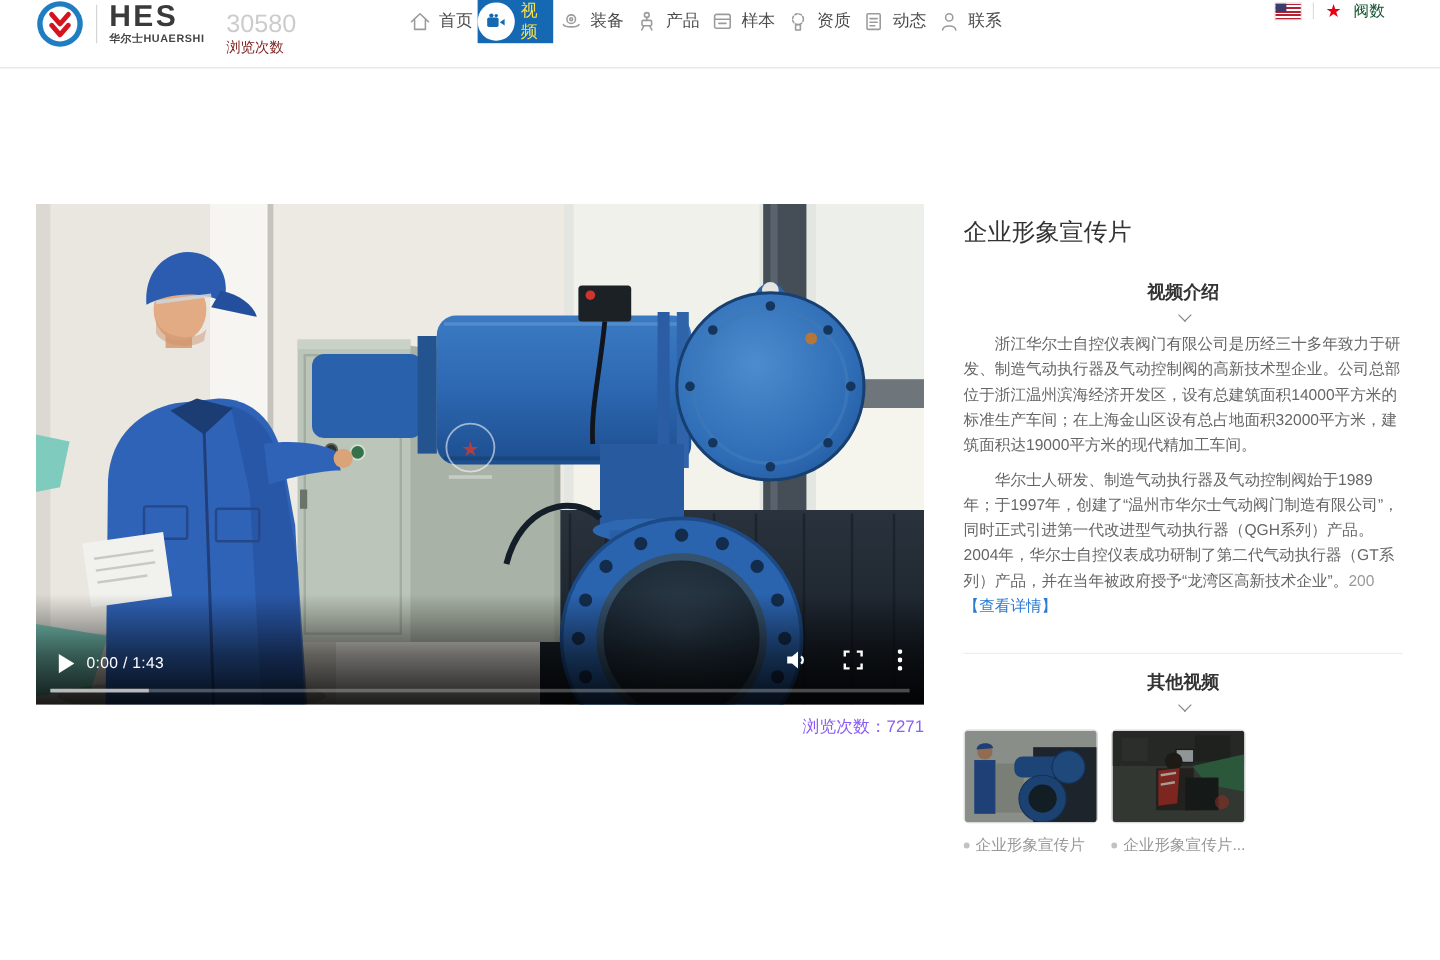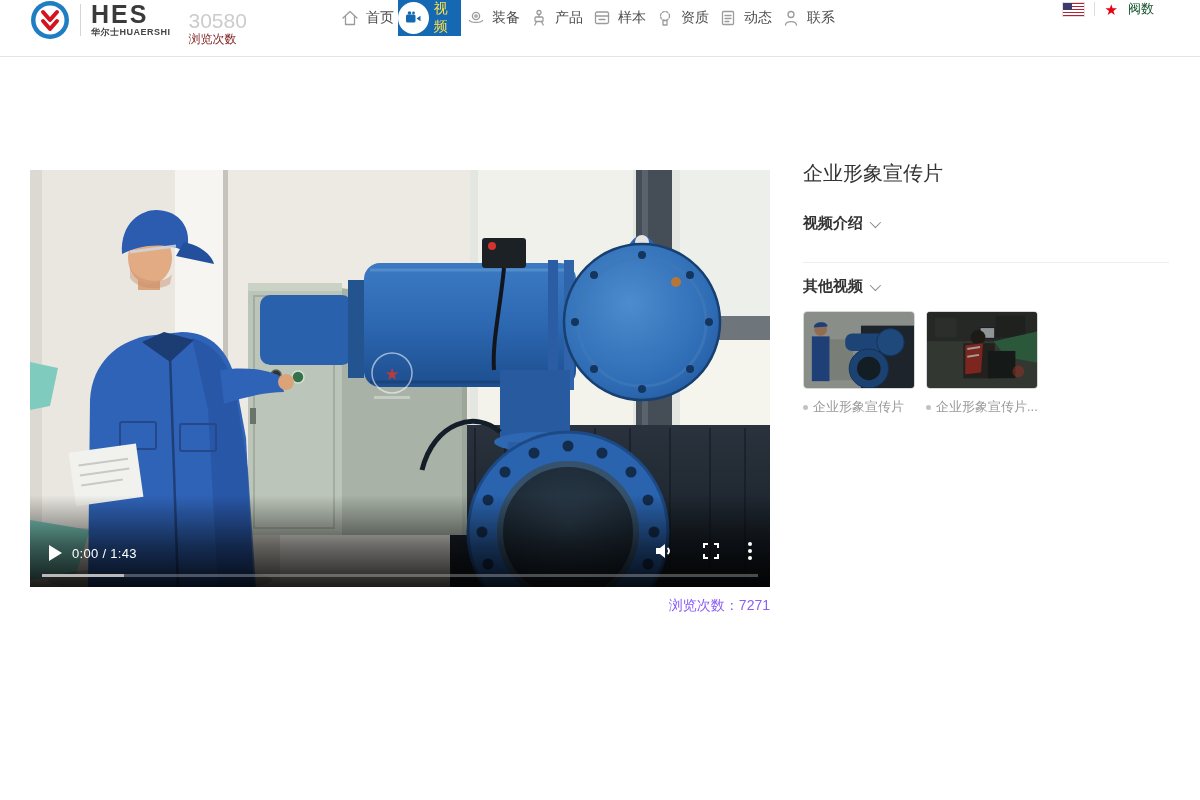--- a/index.html
+++ b/index.html
@@ -47,23 +47,23 @@
   .play-btn svg{display:block;}
   .vid-time{font-size:13px;margin-left:10px;letter-spacing:.3px;}
   .ctrl-right{margin-left:auto;display:flex;align-items:center;gap:28px;}
   .vid-progress{position:absolute;left:12px;right:12px;bottom:10px;height:3px;
                 background:rgba(255,255,255,.28);}
   .vid-buffer{height:3px;width:11.5%;background:#b9b9b9;}
   .video-views{position:absolute;left:30px;top:597px;width:740px;text-align:right;
                font-size:14px;color:#8b5cf6;}
 
   
-  .right-col{position:absolute;left:803px;top:160px;width:366px;}
+  .right-col{position:absolute;left:803px;top:180px;width:366px;}
   .page-title{font-size:20px;color:#333;font-weight:400;margin:0 0 27px 0;}
-  .sec-head{font-size:15px;font-weight:700;color:#333;display:flex;align-items:center;gap:7px;}
+  .sec-head{font-size:15px;font-weight:700;color:#333;display:flex;align-items:center;gap:7px;flex-direction:column;}
   .chev{width:7px;height:7px;border-right:1.5px solid #888;border-bottom:1.5px solid #888;
         transform:rotate(45deg) translateY(-2px);display:inline-block;}
   .intro-text{margin-top:8px;}
   .intro-text p{font-size:13px;color:#666;line-height:21px;text-indent:2em;margin:8px 0;}
   .trunc{color:#9a9a9a;}
   .more-link{color:#2b7bd3;text-decoration:none;cursor:pointer;}
   .others{margin-top:29px;border-top:1px solid #ededed;padding-top:14px;}
   .thumb-row{display:flex;gap:11px;margin-top:15px;}
   .thumb-card{width:112px;cursor:pointer;}
   .thumb-img{width:112px;height:78px;border-radius:4px;overflow:hidden;border:1px solid #d8d8d8;
@@ -365,20 +365,22 @@
 
 <div class="right-col">
   <h1 class="page-title">企业形象宣传片</h1>
 
   <div class="sec-head">
     <span>视频介绍</span>
     <span class="chev"></span>
   </div>
 
   <div class="intro-text">
+    <p>浙江华尔士自控仪表阀门有限公司是历经三十多年致力于研发、制造气动执行器及气动控制阀的高新技术型企业。公司总部位于浙江温州滨海经济开发区，设有总建筑面积14000平方米的标准生产车间；在上海金山区设有总占地面积32000平方米，建筑面积达19000平方米的现代精加工车间。</p>
+    <p><span>华尔士人研发、制造气动执行器及气动控制阀始于1989年；于1997年，创建了“温州市华尔士气动阀门制造有限公司”，同时正式引进第一代改进型气动执行器（QGH系列）产品。2004年，华尔士自控仪表成功研制了第二代气动执行器（GT系列）产品，并在当年被政府授予“龙湾区高新技术企业”。</span><span class="trunc">200</span><a class="more-link">【查看详情】</a></p>
   </div>
 
   <div class="others">
     <div class="sec-head">
       <span>其他视频</span>
       <span class="chev"></span>
     </div>
 
     <div class="thumb-row">
       <div class="thumb-card">

